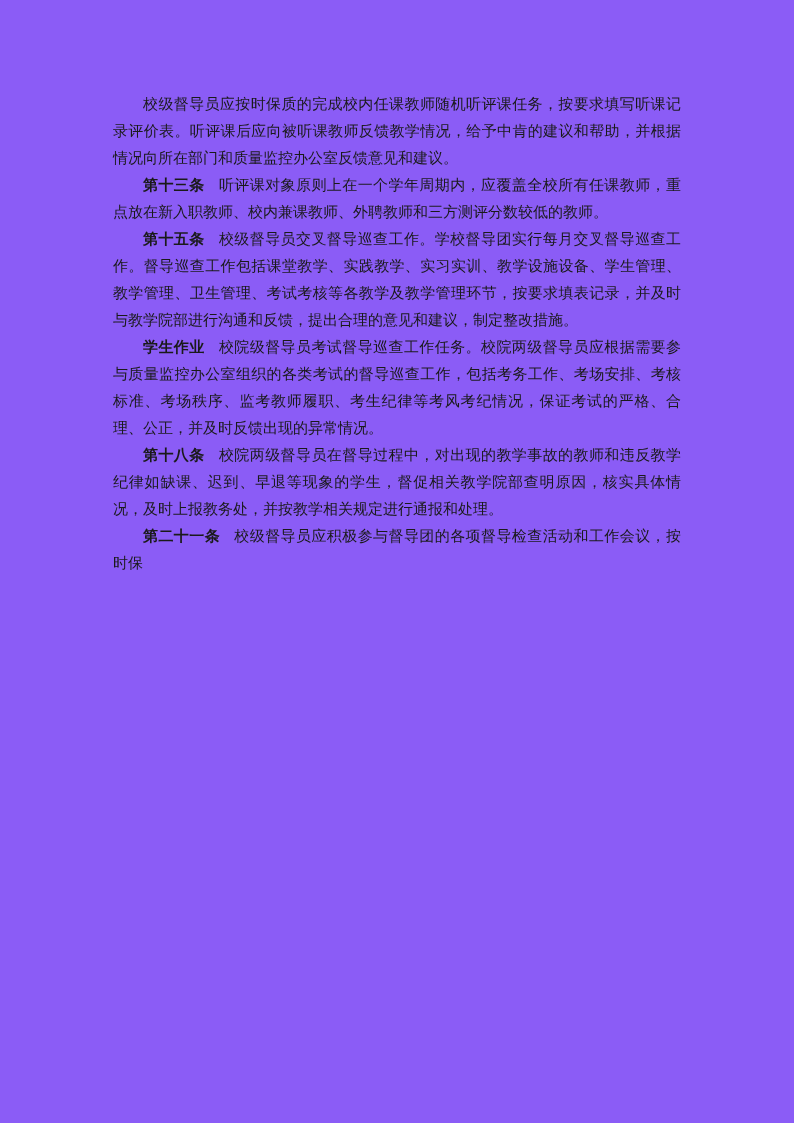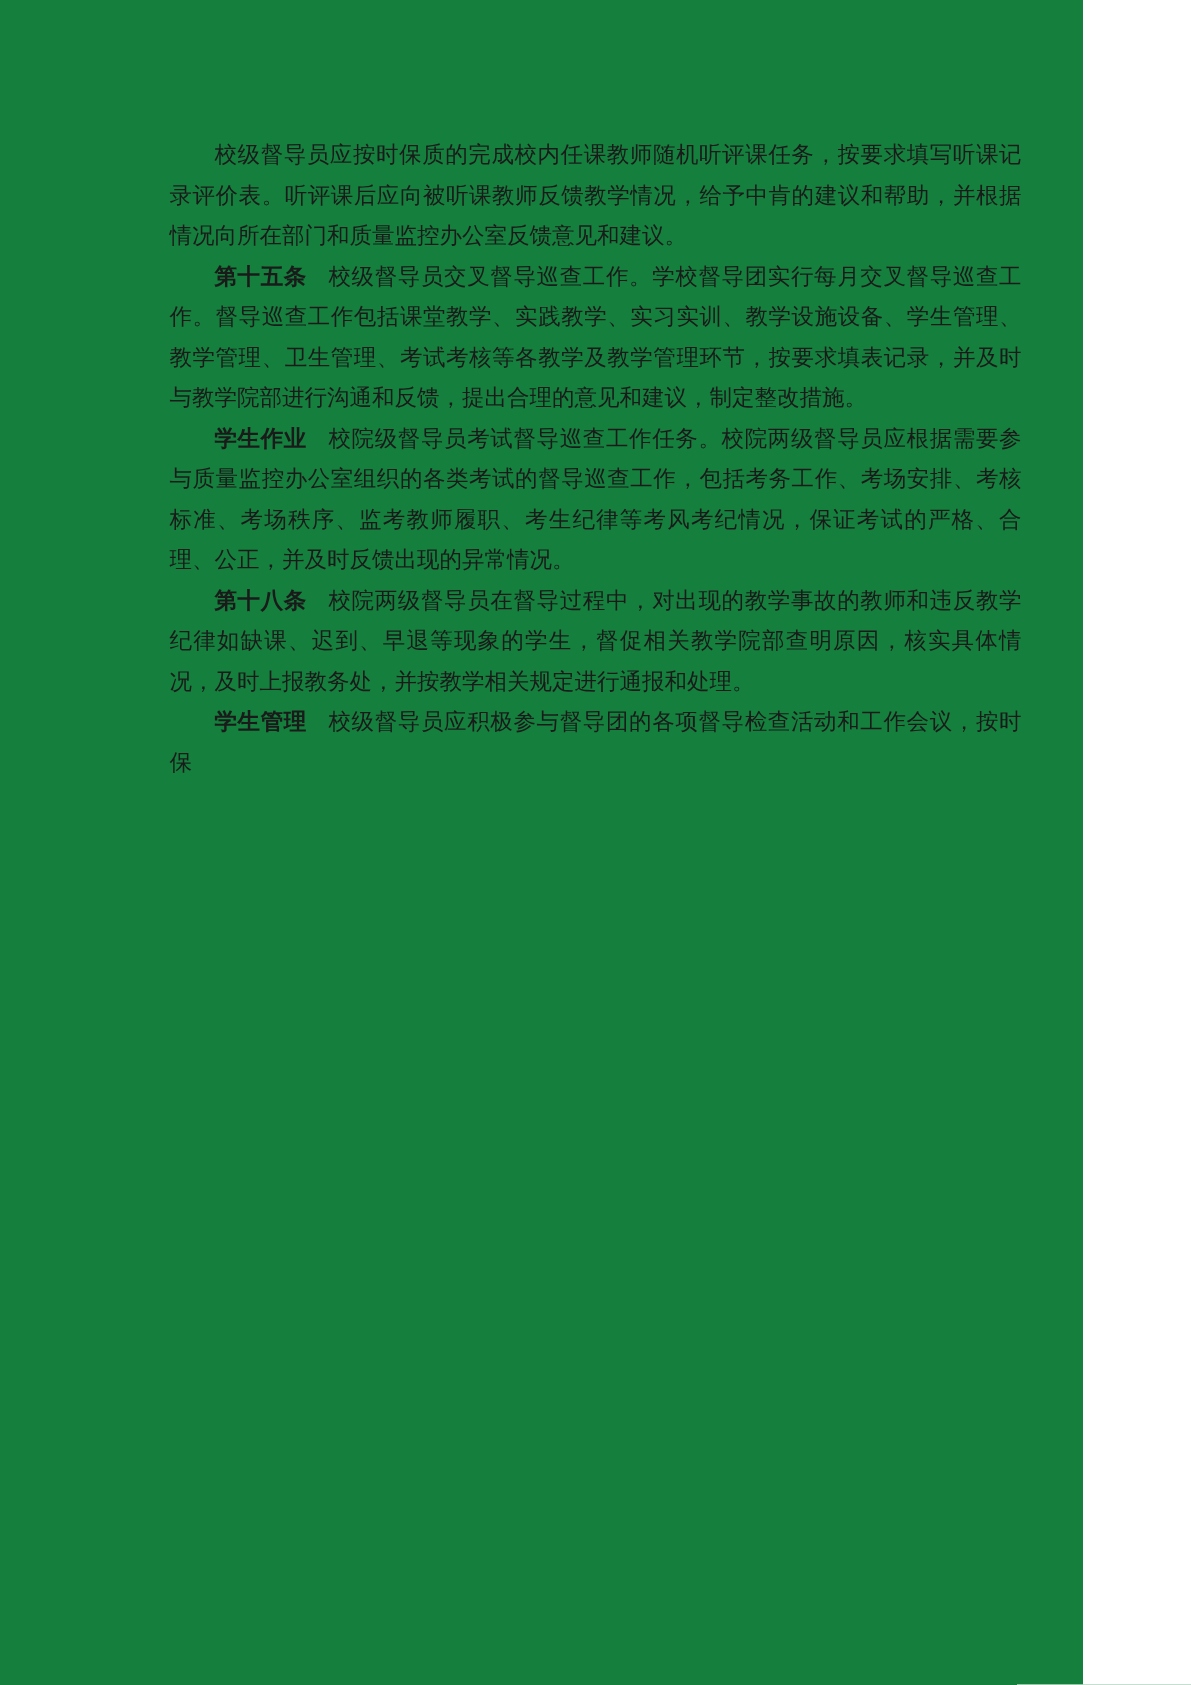--- a/index.html
+++ b/index.html
@@ -2,23 +2,23 @@
 <html><head>
 <meta charset="utf-8">
 <style>
   html, body {
     margin: 0;
     padding: 0;
     background: #ffffff;
   }
   .page {
     position: relative;
-    width: 722px;
+    width: 794px;
     height: 1123px;
-    background: #15803d;
+    background: #8b5cf6;
     overflow: hidden;
     font-family: "Liberation Serif", "DejaVu Serif", serif;
     color: #1a1a1a;
   }
   .content {
     position: absolute;
     left: 113px;
     top: 91px;
     width: 568px;
   }
@@ -40,27 +40,28 @@
   }
 </style>
 </head>
 <body>
 
 <div class="page">
   <div class="content">
 
     <p class="para"><span>校级督导员应按时保质的完成校内任课教师随机听评课任务，按要求填写听课记录评价表。听评课后应向被听课教师反馈教学情况，给予中肯的建议和帮助，并根据情况向所在部门和质量监控办公室反馈意见和建议。</span></p>
 
+    <p class="para"><span class="term bold">第十三条</span><span>听评课对象原则上在一个学年周期内，应覆盖全校所有任课教师，重点放在新入职教师、校内兼课教师、外聘教师和三方测评分数较低的教师。</span></p>
 
 
     <p class="para"><span class="term bold">第十五条</span><span>校级督导员交叉督导巡查工作。学校督导团实行每月交叉督导巡查工作。督导巡查工作包括课堂教学、实践教学、实习实训、教学设施设备、学生管理、教学管理、卫生管理、考试考核等各教学及教学管理环节，按要求填表记录，并及时与教学院部进行沟通和反馈，提出合理的意见和建议，制定整改措施。</span></p>
 
 
     <p class="para"><span class="term bold">学生作业</span><span>校院级督导员考试督导巡查工作任务。校院两级督导员应根据需要参与质量监控办公室组织的各类考试的督导巡查工作，包括考务工作、考场安排、考核标准、考场秩序、监考教师履职、考生纪律等考风考纪情况，保证考试的严格、合理、公正，并及时反馈出现的异常情况。</span></p>
 
     <p class="para"><span class="term bold">第十八条</span><span>校院两级督导员在督导过程中，对出现的教学事故的教师和违反教学纪律如缺课、迟到、早退等现象的学生，督促相关教学院部查明原因，核实具体情况，及时上报教务处，并按教学相关规定进行通报和处理。</span></p>
 
 
 
-    <p class="para"><span class="term bold">学生管理</span><span>校级督导员应积极参与督导团的各项督导检查活动和工作会议，按时保</span></p>
+    <p class="para"><span class="term bold">第二十一条</span><span>校级督导员应积极参与督导团的各项督导检查活动和工作会议，按时保</span></p>
 
   </div>
 </div>
 
 </body></html>

